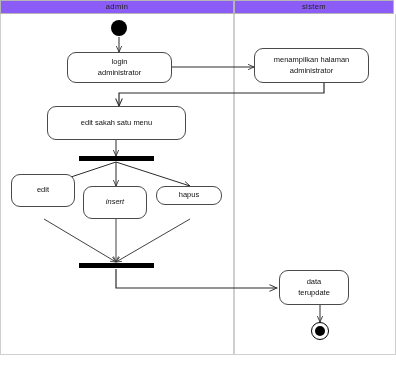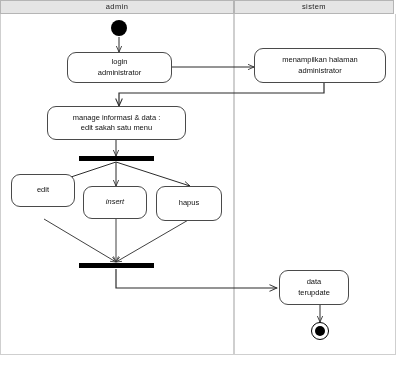--- a/index.html
+++ b/index.html
@@ -18,21 +18,21 @@
     position: relative;
     width: 396px;
     height: 366px;
   }
 
   
   .lane-header {
     position: absolute;
     top: 0;
     height: 14px;
-    background: #e5e5e5;
+    background: #8b5cf6;
     border: 1px solid #b5b5b5;
     box-sizing: border-box;
     font-size: 7.5px;
     color: #222;
     letter-spacing: 0.4px;
     display: flex;
     align-items: center;
     justify-content: center;
     line-height: 1;
   }
@@ -163,43 +163,42 @@
 
   <div class="initial-node" style="left:111px; top:20px;"></div>
 
   <div class="node" style="left:67px; top:52px; width:105px; height:31px;">
     <div>
       <div>login</div>
       <div>administrator</div>
     </div>
   </div>
 
-  <div class="node" style="left:254px; top:48px; width:132px; height:35px;">
+  <div class="node" style="left:254px; top:48px; width:115px; height:35px;">
     <div>
       <div>menampilkan halaman</div>
       <div>administrator</div>
     </div>
   </div>
 
   <div class="node" style="left:47px; top:106px; width:139px; height:34px;">
     <div>
-      <div>manage informasi &amp; data :</div>
       <div>edit sakah satu menu</div>
     </div>
   </div>
 
   <div class="bar" style="left:79px; top:156px; width:75px;"></div>
 
   <div class="node" style="left:11px; top:174px; width:64px; height:33px;">
     <span>edit</span>
   </div>
   <div class="node" style="left:83px; top:186px; width:64px; height:33px;font-style:italic;">
     <span>insert</span>
   </div>
-  <div class="node" style="left:156px; top:186px; width:66px; height:35px;">
+  <div class="node" style="left:156px; top:186px; width:66px; height:19px;">
     <span>hapus</span>
   </div>
 
   <div class="bar" style="left:79px; top:263px; width:75px;"></div>
 
   <div class="node" style="left:279px; top:270px; width:70px; height:35px;justify-content:center;">
     <div>
       <div>data</div>
       <div>terupdate</div>
     </div>

